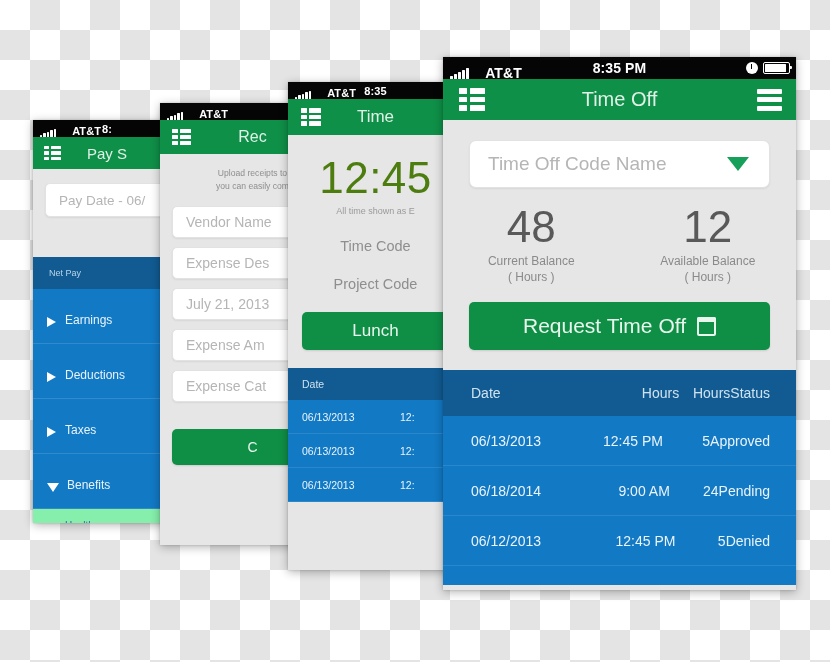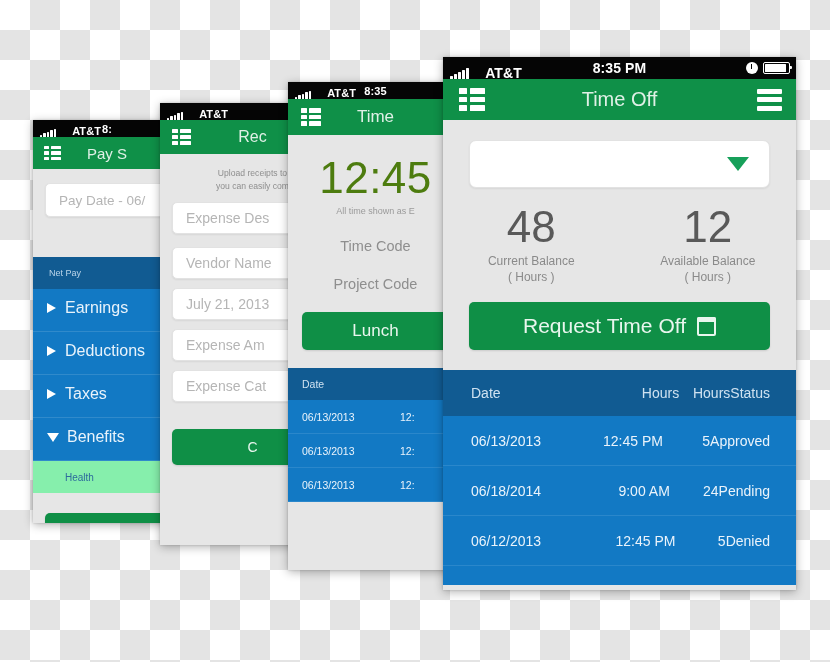--- a/index.html
+++ b/index.html
@@ -148,21 +148,21 @@
            border-bottom: 1px solid #2a87cb; }
 
   
   #phone1 { left: 33px; top: 120px; width: 148px; height: 403px; }
   #phone1 .navbar { height: 32px; }
   #phone1 .nav-title { font-size: 15px; }
   #phone1 .grid-icon { margin-left: 11px; grid-template-columns: 5px 10px; grid-template-rows: repeat(3,3.5px); gap:2px;}
   #phone1 .p1-field { margin: 14px 12px 0 12px; height: 34px; padding-left: 13px; font-size: 13.5px; font-weight: 400;}
   #phone1 .p1-list { margin-top: 40px; }
   #p1-netpay { background:#115b92; color:#b9d4e9; height: 32px; display:flex; align-items:center; padding-left: 16px; font-size: 9px;}
-  .p1-item { height: 38px; display:flex; align-items:center; padding: 0 10px 4px 14px; font-size: 16px;
+  .p1-item { height: 38px; display:flex; align-items:flex-end; padding: 0 10px 16px 14px; font-size: 12px;
              border-bottom: 1px solid rgba(255,255,255,0.13); color:#e9f3fb; background:#1279c4;}
   .p1-item .amt { margin-left:auto; }
   .tri-r { width:0;height:0;border-left:9px solid #fff;border-top:5.5px solid transparent;border-bottom:5.5px solid transparent; margin-right:9px;}
   .tri-d { width:0;height:0;border-top:9px solid #fff;border-left:6px solid transparent;border-right:6px solid transparent; margin-right:8px;}
   .p1-sub { height: 32px; background:#86efac; color:#2d6a9c; display:flex; align-items:center; padding-left: 32px; font-size: 10px;}
   #phone1 .p1-dl { margin: 20px 12px 0 12px; height: 36px; font-size: 14px; }
 
   
   #phone2 { left: 160px; top: 103px; width: 185px; height: 442px; }
   #phone2 .navbar { height: 34px; }
@@ -322,25 +322,25 @@
           <span></span>
           <span></span>
           <span></span>
       </div>
       <div class="nav-title">Rec</div>
     </div>
     <div id="p2-hint">
       <div>Upload receipts to</div>
       <div>you can easily com</div>
     </div>
+    <div class="field p2-field first">
+      <span>Vendor Name</span>
+    </div>
     <div class="field p2-field">
       <span>Expense Des</span>
-    </div>
-    <div class="field p2-field first">
-      <span>Vendor Name</span>
     </div>
     <div class="field p2-field">
       <span>July 21, 2013</span>
     </div>
     <div class="field p2-field">
       <span>Expense Am</span>
     </div>
     <div class="field p2-field">
       <span>Expense Cat</span>
     </div>
@@ -425,20 +425,21 @@
       </div>
       <div class="nav-title">Time Off</div>
       <div class="burger-icon">
         <span></span>
           <span></span>
           <span></span>
       </div>
     </div>
 
     <div class="field" id="p4-select">
+      <span>Time Off Code Name</span>
       <div id="p4-caret"></div>
     </div>
 
     <div id="p4-balances">
       <div class="bal">
         <div class="num">48</div>
         <div class="lbl">Current Balance</div>
         <div class="lbl2">( Hours )</div>
       </div>
       <div class="bal">

